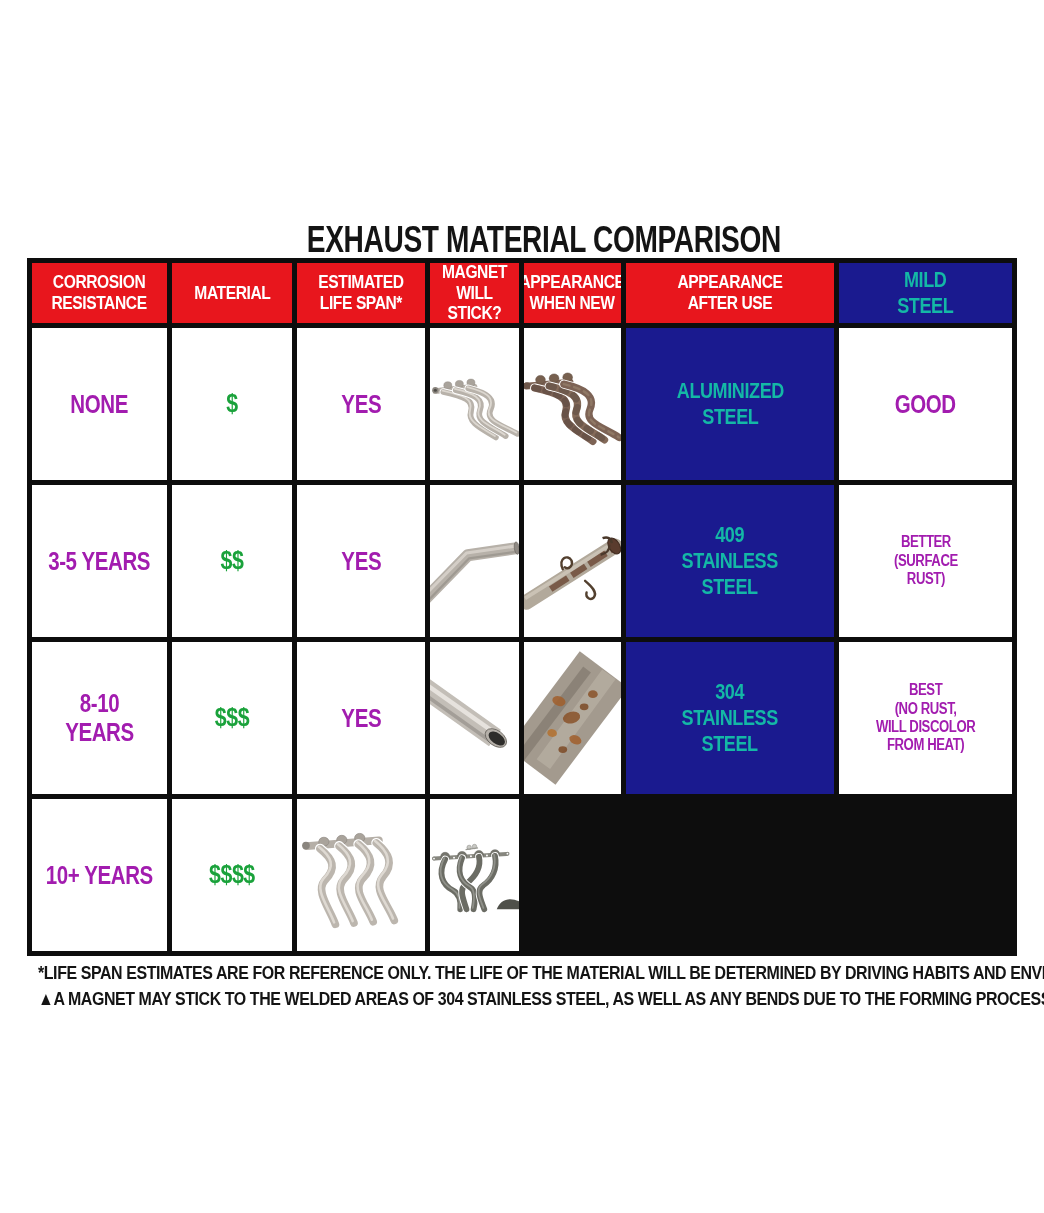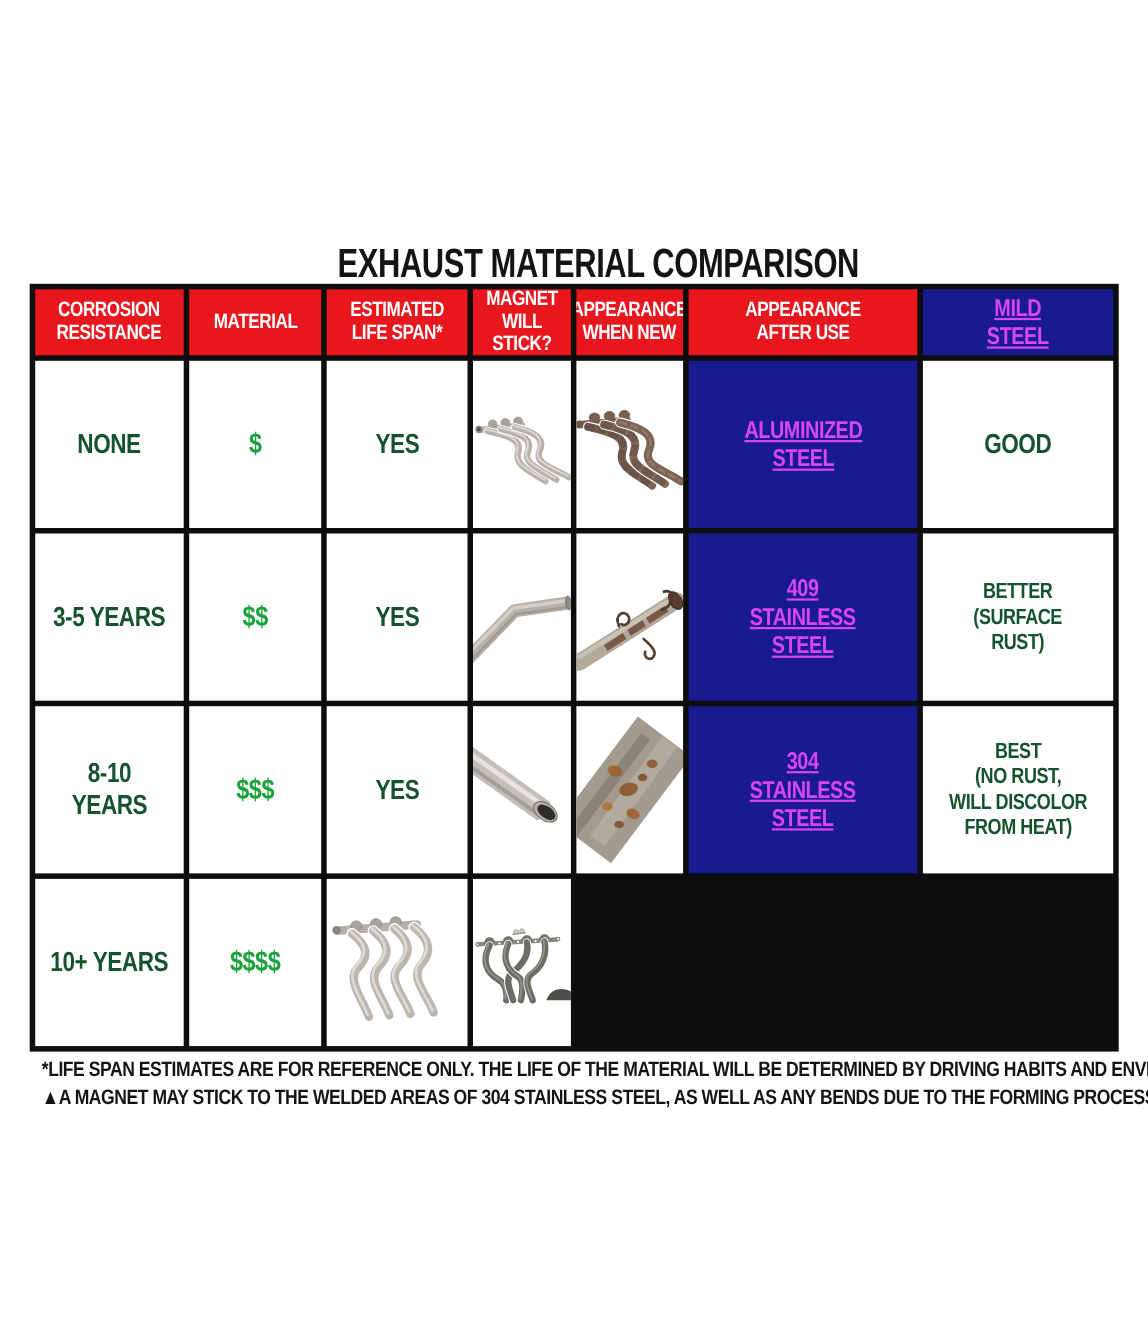--- a/index.html
+++ b/index.html
@@ -16,23 +16,23 @@
   .title .cnd{transform:scaleX(0.76);}
   .grid{
     position:absolute;left:27px;top:258px;width:990px;height:698px;
     display:grid;box-sizing:border-box;
     grid-template-columns:135px 120px 128px 89px 97px 208px 173px;
     grid-template-rows:60px 152px 152px 152px 152px;
     gap:5px;padding:5px;background:#0d0d0d;
   }
   .cell{display:flex;align-items:center;justify-content:center;background:#ffffff;overflow:hidden;}
   .hcell{background:#e8161d;color:#ffffff;font-size:19px;line-height:1.1;}
-  .mcell{background:#1a1a8f;color:#d946ef;font-size:22px;line-height:1.18;text-decoration:underline;}
-  .tcell{font-size:25px;color:#14532d;line-height:1.15;}
-  .tcell.small{font-size:20px;}
+  .mcell{background:#1a1a8f;color:#14b8a6;font-size:22px;line-height:1.18;}
+  .tcell{font-size:25px;color:#a21caf;line-height:1.15;}
+  .tcell.small{font-size:16px;}
   .cost{color:#1aa23b;font-size:26px;}
   .sup{font-size:12px;vertical-align:7px;}
   .photo{padding:0;}
   .photo svg{display:block;width:100%;height:100%;}
   .notes{position:absolute;left:38px;top:960px;width:990px;}
   .note{font-size:19px;font-weight:bold;color:#141414;white-space:nowrap;
         line-height:26px;}
   .note .cnd{transform:scaleX(0.84);transform-origin:left center;white-space:nowrap;text-align:left;}
 </style>
 </head>

